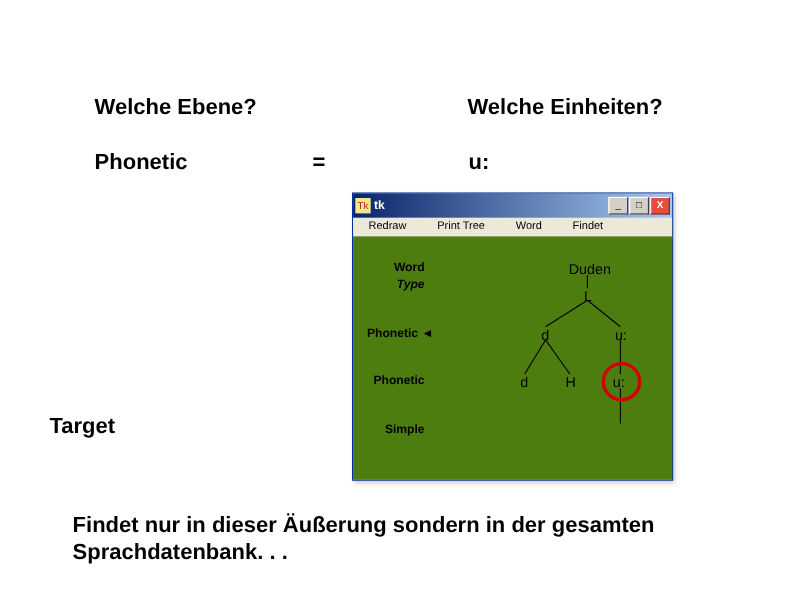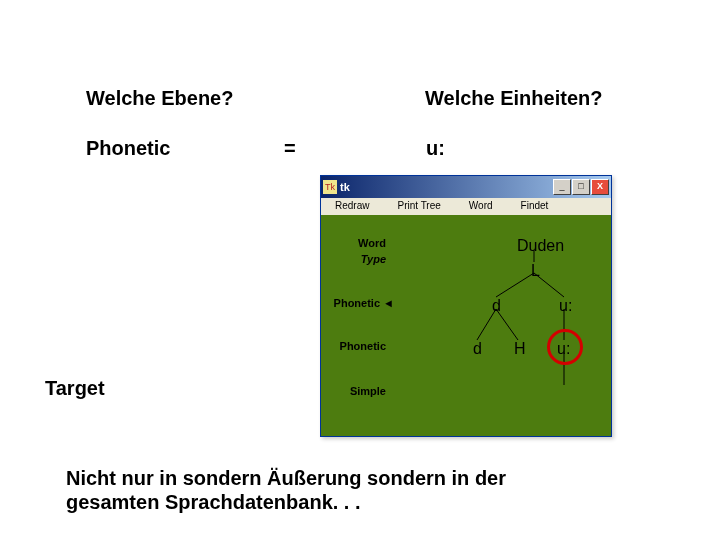--- a/index.html
+++ b/index.html
@@ -81,21 +81,21 @@
   background: #4d7c0f;
 }
 .rowlabel {
   position: absolute;
   font-size: 11px;
   font-weight: bold;
   text-align: right;
 }
 .node {
   position: absolute;
-  font-size: 16px;
+  font-size: 13px;
 }
 .circle-mark {
   position: absolute;
   border: 3px solid #d40000;
   border-radius: 50%;
 }
 svg.glines {
   position: absolute;
   left: 0;
   top: 0;
@@ -103,21 +103,21 @@
 </style>
 </head>
 <body>
 
 <div class="abs" style="left:86px; top:87px;">Welche Ebene?</div>
 <div class="abs" style="left:425px; top:87px;">Welche Einheiten?</div>
 <div class="abs" style="left:86px; top:137px;">Phonetic</div>
 <div class="abs" style="left:284px; top:137px;">=</div>
 <div class="abs" style="left:426px; top:137px;">u:</div>
 <div class="abs" style="left:45px; top:377px;">Target</div>
-<div class="abs" style="left:66px; top:466px; width:530px; line-height:1.2;">Nicht nur in sondern Äußerung sondern in der gesamten Sprachdatenbank. . .</div>
+<div class="abs" style="left:66px; top:466px; width:530px; line-height:1.2;">Findet nur in dieser Äußerung sondern in der gesamten Sprachdatenbank. . .</div>
 
 <div class="tkwin">
   <div class="tk-titlebar">
     <span class="tk-icon">Tk</span>
     <span class="tk-title">tk</span>
     <span class="tk-buttons">
       <span class="tk-btn">_</span>
       <span class="tk-btn">□</span>
       <span class="tk-btn tk-close">X</span>
     </span>

